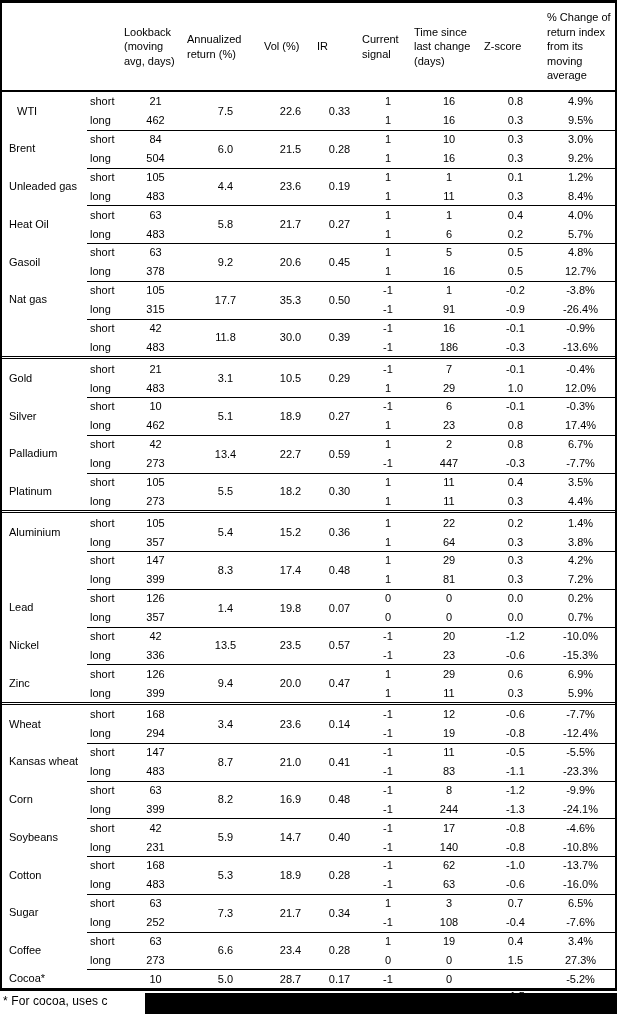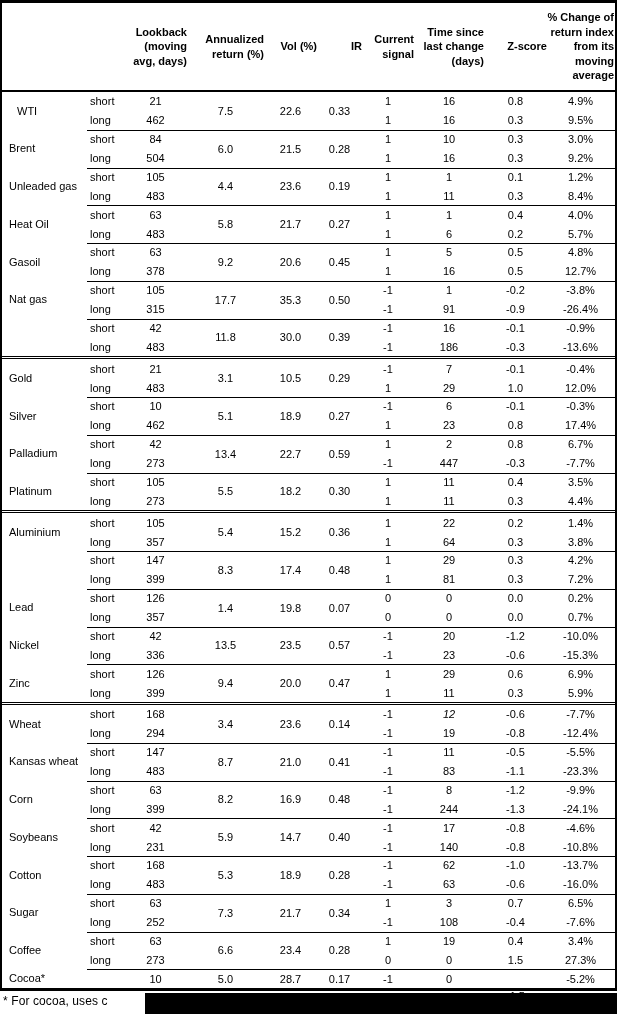--- a/index.html
+++ b/index.html
@@ -26,24 +26,24 @@
   .grid {
     display: grid;
     grid-template-columns: 85px 37px 63px 77px 53px 45px 52px 70px 63px 67px;
   }
   .hrow {
     height: 89px;
     border-bottom: 2px solid #000;
     align-items: center;
   }
   .hc {
-    font-weight: bold;
+    font-weight: normal;
     font-size: 11px;
     line-height: 1.32;
-    text-align: right;
+    text-align: left;
     white-space: pre-line;
   }
   .section { border-top: 0; }
   .section + .section { border-top: 3px double #000; }
   .block {
     position: relative;
     grid-auto-rows: 18.89px;
     font-size: 11px;
   }
   .block.sep::before {
@@ -392,21 +392,21 @@
             <div class="cell c-num" style="grid-area: 1 / 5 / span 2;">20.0</div>
             <div class="cell c-num" style="grid-area: 1 / 6 / span 2;">0.47</div>
           </div>
         </div>
         <div class="section">
           <div class="grid block">
             <div class="cell c-name" style="grid-area: 1 / 1 / span 2;">Wheat</div>
             <div class="cell c-term" style="grid-area: 1 / 2;">short</div>
             <div class="cell c-num" style="grid-area: 1 / 3;">168</div>
             <div class="cell c-num" style="grid-area: 1 / 7;">-1</div>
-            <div class="cell c-num" style="grid-area: 1 / 8; font-style: italic;">12</div>
+            <div class="cell c-num" style="grid-area: 1 / 8;">12</div>
             <div class="cell c-num" style="grid-area: 1 / 9;">-0.6</div>
             <div class="cell c-num" style="grid-area: 1 / 10;">-7.7%</div>
             <div class="cell c-term" style="grid-area: 2 / 2;">long</div>
             <div class="cell c-num" style="grid-area: 2 / 3;">294</div>
             <div class="cell c-num" style="grid-area: 2 / 7;">-1</div>
             <div class="cell c-num" style="grid-area: 2 / 8;">19</div>
             <div class="cell c-num" style="grid-area: 2 / 9;">-0.8</div>
             <div class="cell c-num" style="grid-area: 2 / 10;">-12.4%</div>
             <div class="cell c-num" style="grid-area: 1 / 4 / span 2;">3.4</div>
             <div class="cell c-num" style="grid-area: 1 / 5 / span 2;">23.6</div>

